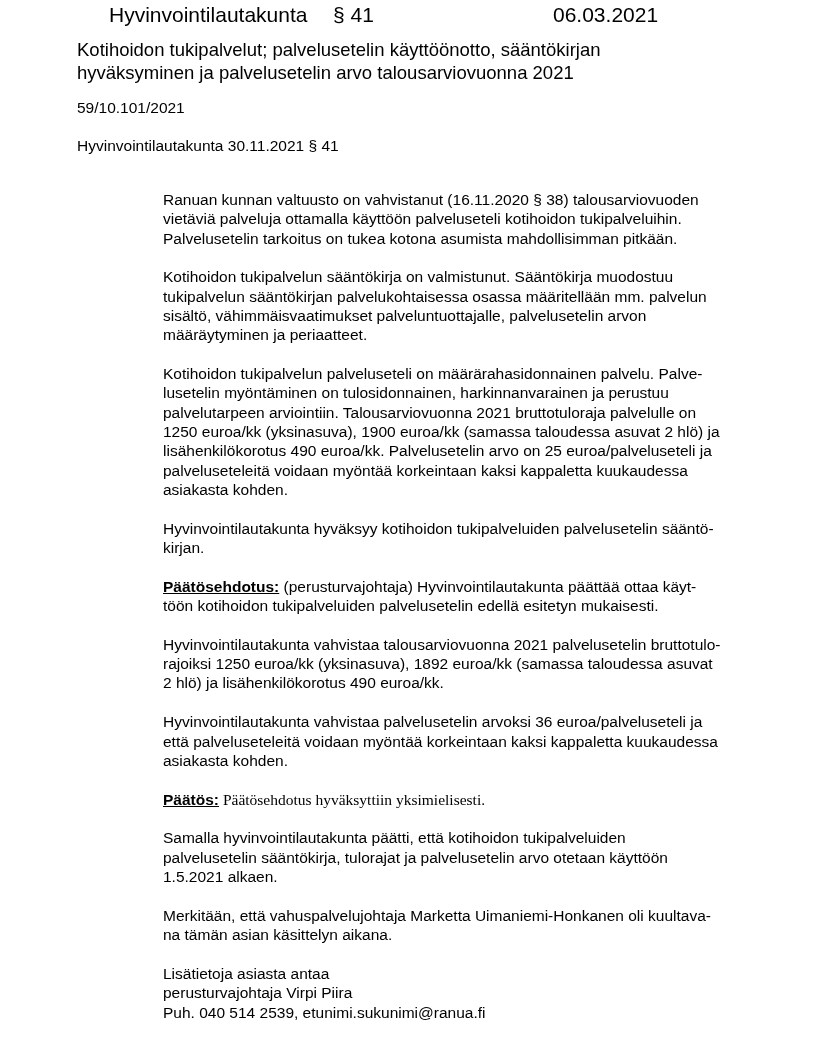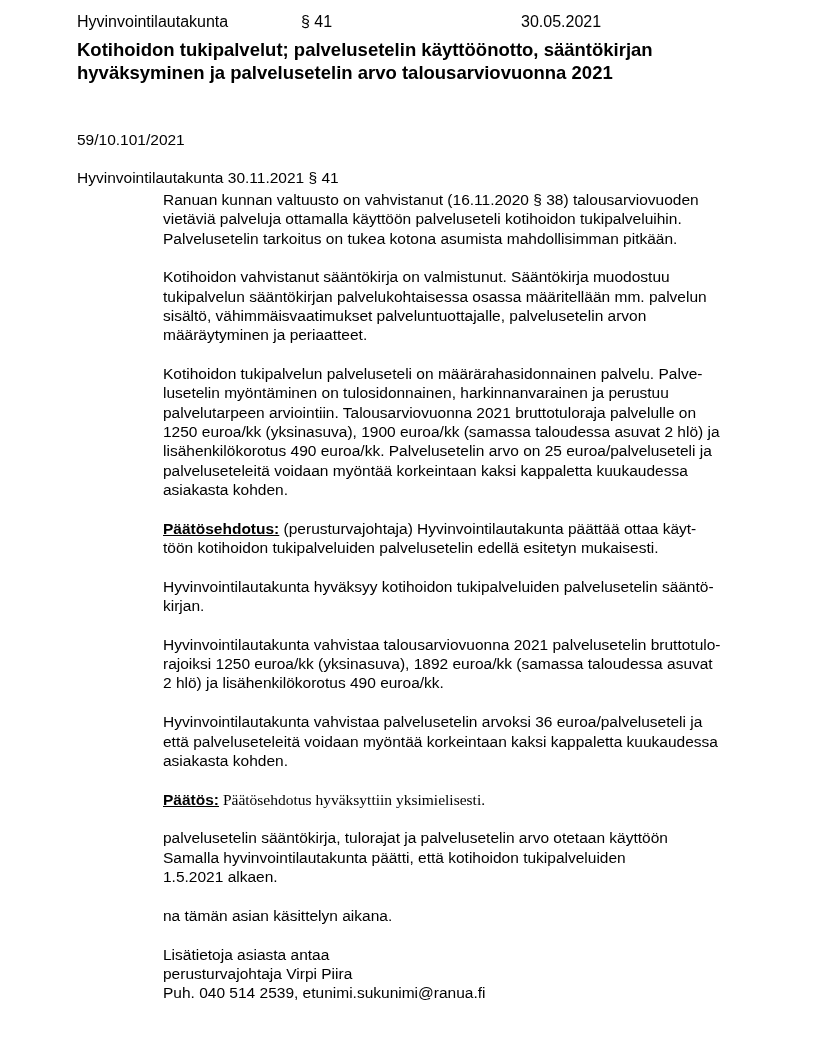--- a/index.html
+++ b/index.html
@@ -1,89 +1,90 @@
 <!DOCTYPE html>
 <html><head>
 <meta charset="utf-8">
 <style>
   html, body { margin: 0; padding: 0; background: #ffffff; }
   body { width: 816px; height: 1056px; position: relative; overflow: hidden;
          font-family: "Liberation Sans", sans-serif; color: #000; }
-  .hdr { position: absolute; top: 12px; font-size: 16px; line-height: 20px; }
-  .title { position: absolute; left: 77px; top: 38px; font-weight: bold; font-size: 18.5px; line-height: 23px; }
+  .hdr { position: absolute; top: 5px; font-size: 21px; line-height: 20px; margin-left: 32px; }
+  .title { position: absolute; left: 77px; top: 38px; font-weight: normal; font-size: 18.5px; line-height: 23px; }
   .title div { white-space: nowrap; }
-  .meta { position: absolute; left: 77px; font-size: 15.5px; line-height: 20px; white-space: nowrap; margin-top: 32px; }
+  .meta { position: absolute; left: 77px; font-size: 15.5px; line-height: 20px; white-space: nowrap; }
   .body { position: absolute; left: 163px; top: 190px; width: 600px; font-size: 15.5px; line-height: 19.3px; }
   .para { margin: 0 0 19.5px 0; }
   .para .ln { white-space: nowrap; display: block; }
   .lbl { font-weight: bold; text-decoration: underline; }
 </style>
 </head>
 <body>
 
 <div class="hdr" style="left:77px">Hyvinvointilautakunta</div>
 <div class="hdr" style="left:301px">§ 41</div>
-<div class="hdr" style="left:521px">30.05.2021</div>
+<div class="hdr" style="left:521px">06.03.2021</div>
 
 <div class="title">
   <div>Kotihoidon tukipalvelut; palvelusetelin käyttöönotto, sääntökirjan</div>
   <div>hyväksyminen ja palvelusetelin arvo talousarviovuonna 2021</div>
 </div>
 
 <div class="meta" style="top:98px">59/10.101/2021</div>
 <div class="meta" style="top:136px">Hyvinvointilautakunta 30.11.2021 § 41</div>
 
 <div class="body" id="body">
     <div class="para">
       <span class="ln">Ranuan kunnan valtuusto on vahvistanut (16.11.2020 § 38) talousarviovuoden</span>
       <span class="ln">vietäviä palveluja ottamalla käyttöön palveluseteli kotihoidon tukipalveluihin.</span>
       <span class="ln">Palvelusetelin tarkoitus on tukea kotona asumista mahdollisimman pitkään.</span>
     </div>
     <div class="para">
-      <span class="ln">Kotihoidon vahvistanut sääntökirja on valmistunut. Sääntökirja muodostuu</span>
+      <span class="ln">Kotihoidon tukipalvelun sääntökirja on valmistunut. Sääntökirja muodostuu</span>
       <span class="ln">tukipalvelun sääntökirjan palvelukohtaisessa osassa määritellään mm. palvelun</span>
       <span class="ln">sisältö, vähimmäisvaatimukset palveluntuottajalle, palvelusetelin arvon</span>
       <span class="ln">määräytyminen ja periaatteet.</span>
     </div>
     <div class="para">
       <span class="ln">Kotihoidon tukipalvelun palveluseteli on määrärahasidonnainen palvelu. Palve-</span>
       <span class="ln">lusetelin myöntäminen on tulosidonnainen, harkinnanvarainen ja perustuu</span>
       <span class="ln">palvelutarpeen arviointiin. Talousarviovuonna 2021 bruttotuloraja palvelulle on</span>
       <span class="ln">1250 euroa/kk (yksinasuva), 1900 euroa/kk (samassa taloudessa asuvat 2 hlö) ja</span>
       <span class="ln">lisähenkilökorotus 490 euroa/kk. Palvelusetelin arvo on 25 euroa/palveluseteli ja</span>
       <span class="ln">palveluseteleitä voidaan myöntää korkeintaan kaksi kappaletta kuukaudessa</span>
       <span class="ln">asiakasta kohden.</span>
     </div>
     <div class="para">
+      <span class="ln">Hyvinvointilautakunta hyväksyy kotihoidon tukipalveluiden palvelusetelin sääntö-</span>
+      <span class="ln">kirjan.</span>
+    </div>
+    <div class="para">
       <span class="ln"><span class="lbl">Päätösehdotus:</span><span style="white-space: pre;"> (perusturvajohtaja) Hyvinvointilautakunta päättää ottaa käyt-</span></span>
       <span class="ln">töön kotihoidon tukipalveluiden palvelusetelin edellä esitetyn mukaisesti.</span>
-    </div>
-    <div class="para">
-      <span class="ln">Hyvinvointilautakunta hyväksyy kotihoidon tukipalveluiden palvelusetelin sääntö-</span>
-      <span class="ln">kirjan.</span>
     </div>
     <div class="para">
       <span class="ln">Hyvinvointilautakunta vahvistaa talousarviovuonna 2021 palvelusetelin bruttotulo-</span>
       <span class="ln">rajoiksi 1250 euroa/kk (yksinasuva), 1892 euroa/kk (samassa taloudessa asuvat</span>
       <span class="ln">2 hlö) ja lisähenkilökorotus 490 euroa/kk.</span>
     </div>
     <div class="para">
       <span class="ln">Hyvinvointilautakunta vahvistaa palvelusetelin arvoksi 36 euroa/palveluseteli ja</span>
       <span class="ln">että palveluseteleitä voidaan myöntää korkeintaan kaksi kappaletta kuukaudessa</span>
       <span class="ln">asiakasta kohden.</span>
     </div>
     <div class="para">
       <span class="ln"><span class="lbl">Päätös:</span><span style="white-space: pre; font-family: Liberation Serif, serif;"> Päätösehdotus hyväksyttiin yksimielisesti.</span></span>
     </div>
     <div class="para">
+      <span class="ln">Samalla hyvinvointilautakunta päätti, että kotihoidon tukipalveluiden</span>
       <span class="ln">palvelusetelin sääntökirja, tulorajat ja palvelusetelin arvo otetaan käyttöön</span>
-      <span class="ln">Samalla hyvinvointilautakunta päätti, että kotihoidon tukipalveluiden</span>
       <span class="ln">1.5.2021 alkaen.</span>
     </div>
     <div class="para">
+      <span class="ln">Merkitään, että vahuspalvelujohtaja Marketta Uimaniemi-Honkanen oli kuultava-</span>
       <span class="ln">na tämän asian käsittelyn aikana.</span>
     </div>
     <div class="para">
       <span class="ln">Lisätietoja asiasta antaa</span>
       <span class="ln">perusturvajohtaja Virpi Piira</span>
       <span class="ln">Puh. 040 514 2539, etunimi.sukunimi@ranua.fi</span>
     </div>
   </div>
 
 </body></html>

